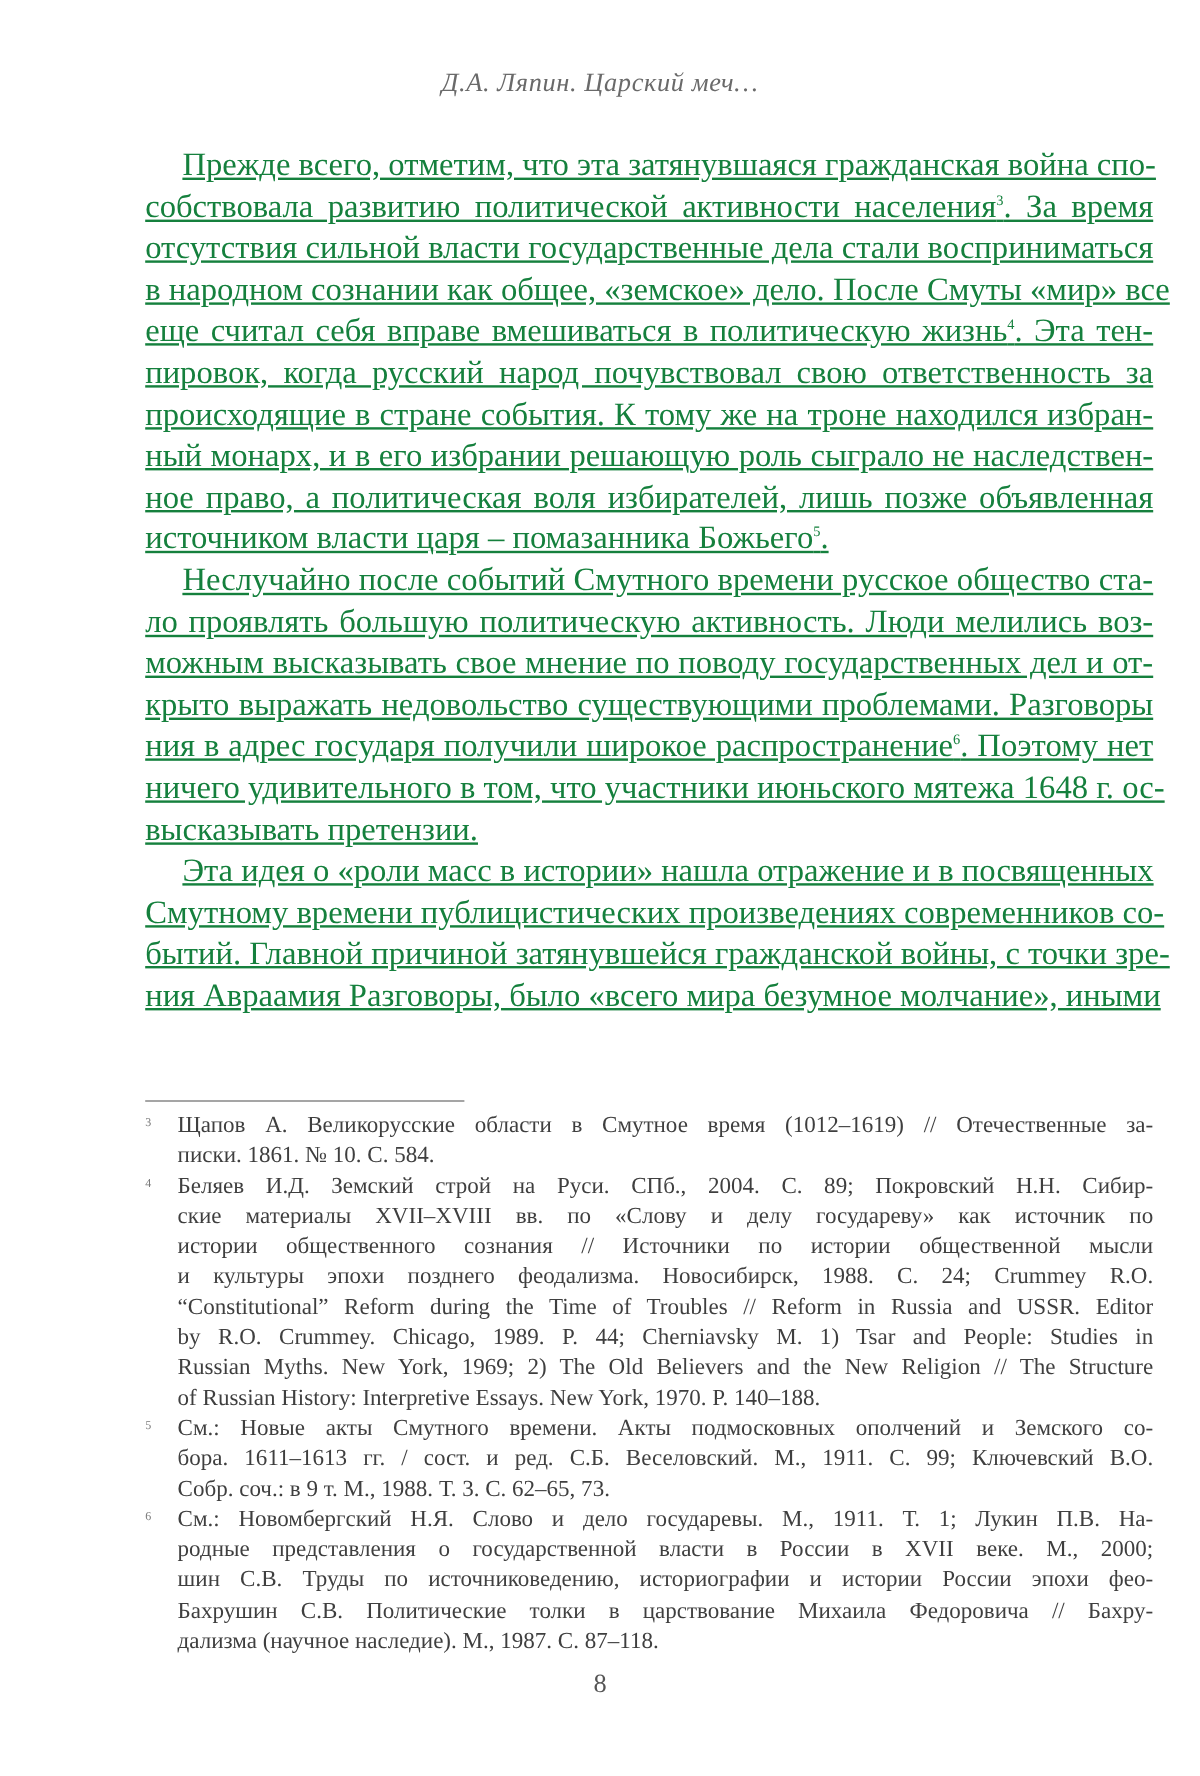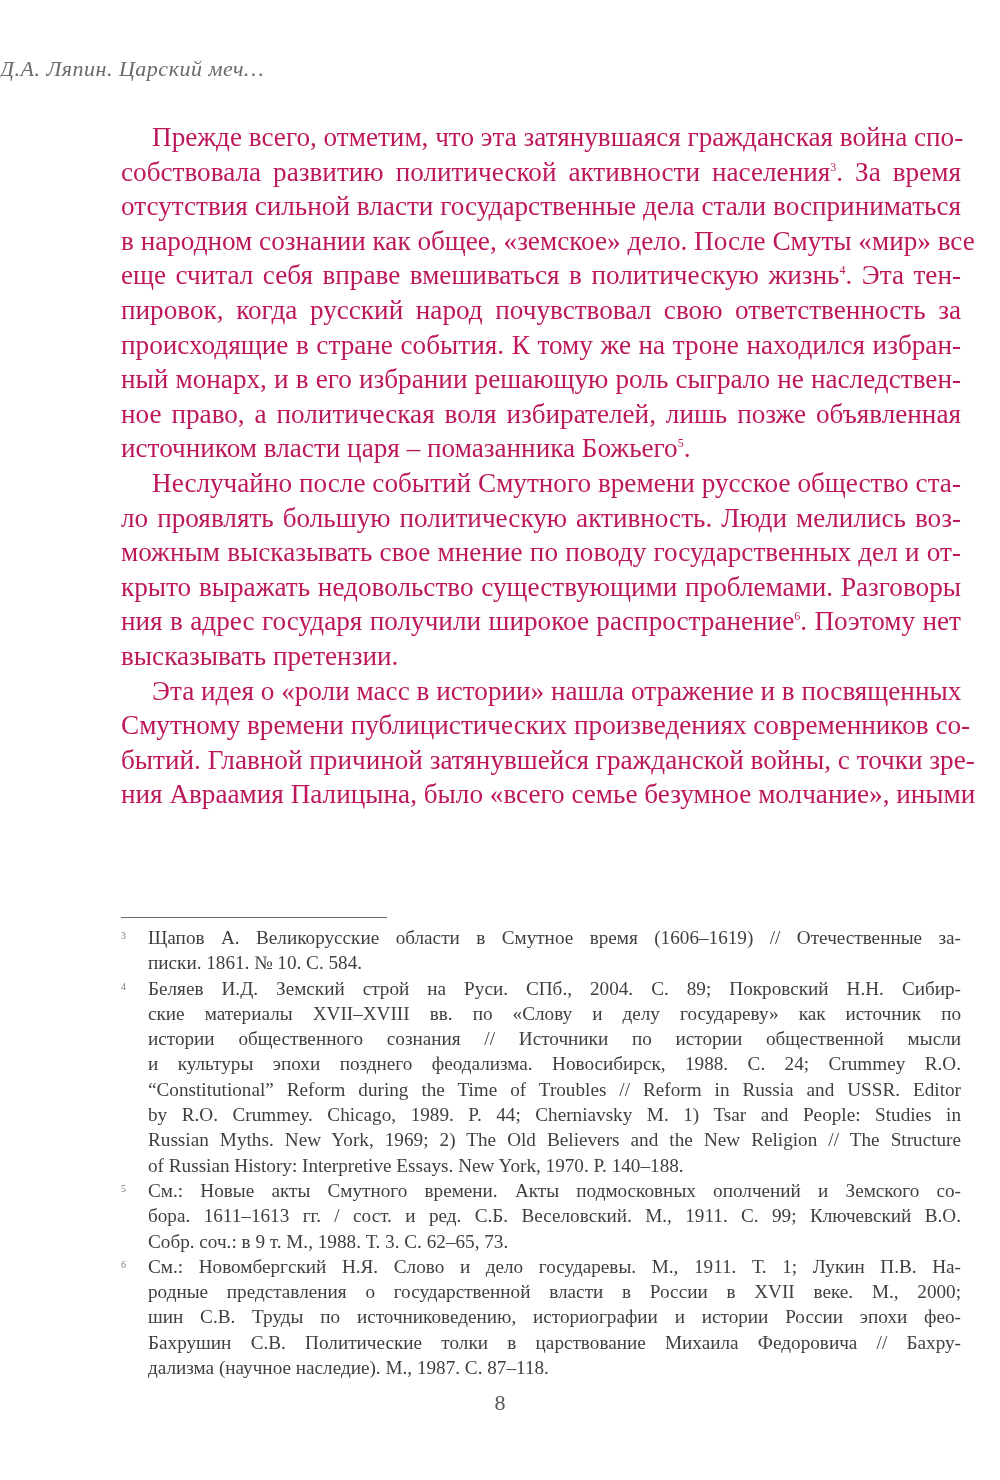--- a/index.html
+++ b/index.html
@@ -6,31 +6,33 @@
   body {
     width: 1000px; height: 1480px;
     background: #ffffff;
     color: #3a3a3a;
     font-family: "Liberation Serif", "DejaVu Serif", serif;
     position: relative;
     overflow: hidden;
   }
   .running-head {
     position: absolute; top: 56px; left: 0; width: 1000px;
+    text-align: center;
     font-style: italic;
     font-size: 22px;
     color: #6a6a6a;
     letter-spacing: 0.5px;
   }
   .main {
     position: absolute; top: 120px; left: 121px; width: 840px;
     font-size: 27.2px;
     line-height: 34.6px;
     text-align: justify;
-    color: #be185d;
+    color: #15803d;
+    text-decoration: underline;
   }
   .main p { margin: 0; }
   .line { display: block; text-align: justify; text-align-last: justify; white-space: nowrap; }
   .line.last { text-align-last: left; }
   .line.indent { padding-left: 31px; }
   .main .line { height: 34.6px; }
   sup.fn { font-size: 12px; vertical-align: super; line-height: 0; }
   .rule {
     position: absolute; top: 917px; left: 121px; width: 266px; height: 0;
     border-top: 1.5px solid #6a6a6a;
@@ -70,36 +72,37 @@
     <span class="line">ный монарх, и в его избрании решающую роль сыграло не наследствен-</span>
     <span class="line">ное право, а политическая воля избирателей, лишь позже объявленная</span>
     <span class="line last"><span>источником власти царя – помазанника Божьего</span><sup class="fn">5</sup><span>.</span></span>
   </p>
   <p>
     <span class="line indent">Неслучайно после событий Смутного времени русское общество ста-</span>
     <span class="line">ло проявлять большую политическую активность. Люди мелились воз-</span>
     <span class="line">можным высказывать свое мнение по поводу государственных дел и от-</span>
     <span class="line">крыто выражать недовольство существующими проблемами. Разговоры</span>
     <span class="line"><span>ния в адрес государя получили широкое распространение</span><sup class="fn">6</sup><span>. Поэтому нет</span></span>
+    <span class="line">ничего удивительного в том, что участники июньского мятежа 1648 г. ос-</span>
     <span class="line last">высказывать претензии.</span>
   </p>
   <p>
     <span class="line indent">Эта идея о «роли масс в истории» нашла отражение и в посвященных</span>
     <span class="line">Смутному времени публицистических произведениях современников со-</span>
     <span class="line">бытий. Главной причиной затянувшейся гражданской войны, с точки зре-</span>
-    <span class="line">ния Авраамия Палицына, было «всего семье безумное молчание», иными</span>
+    <span class="line">ния Авраамия Разговоры, было «всего мира безумное молчание», иными</span>
   </p>
 </div>
 
 <div class="rule"></div>
 
 <div class="notes" id="notes">
     <div class="note">
       <span class="num">3</span>
-      <span class="line"><span class="it">Щапов А.</span><span> Великорусские области в Смутное время (1606–1619) // Отечественные за-</span></span>
+      <span class="line"><span class="it">Щапов А.</span><span> Великорусские области в Смутное время (1012–1619) // Отечественные за-</span></span>
       <span class="line last"><span>писки. 1861. № 10. С. 584.</span></span>
     </div>
     <div class="note">
       <span class="num">4</span>
       <span class="line"><span class="it">Беляев И.Д.</span><span> Земский строй на Руси. СПб., 2004. С. 89; </span><span class="it">Покровский Н.Н.</span><span> Сибир-</span></span>
       <span class="line"><span>ские материалы XVII–XVIII вв. по «Слову и делу государеву» как источник по</span></span>
       <span class="line"><span>истории общественного сознания // Источники по истории общественной мысли</span></span>
       <span class="line"><span>и культуры эпохи позднего феодализма. Новосибирск, 1988. С. 24; </span><span class="it">Crummey R.O.</span></span>
       <span class="line"><span>“Constitutional” Reform during the Time of Troubles // Reform in Russia and USSR. Editor</span></span>
       <span class="line"><span>by R.O. Crummey. Chicago, 1989. P. 44; </span><span class="it">Cherniavsky M. 1)</span><span> Tsar and People: Studies in</span></span>

